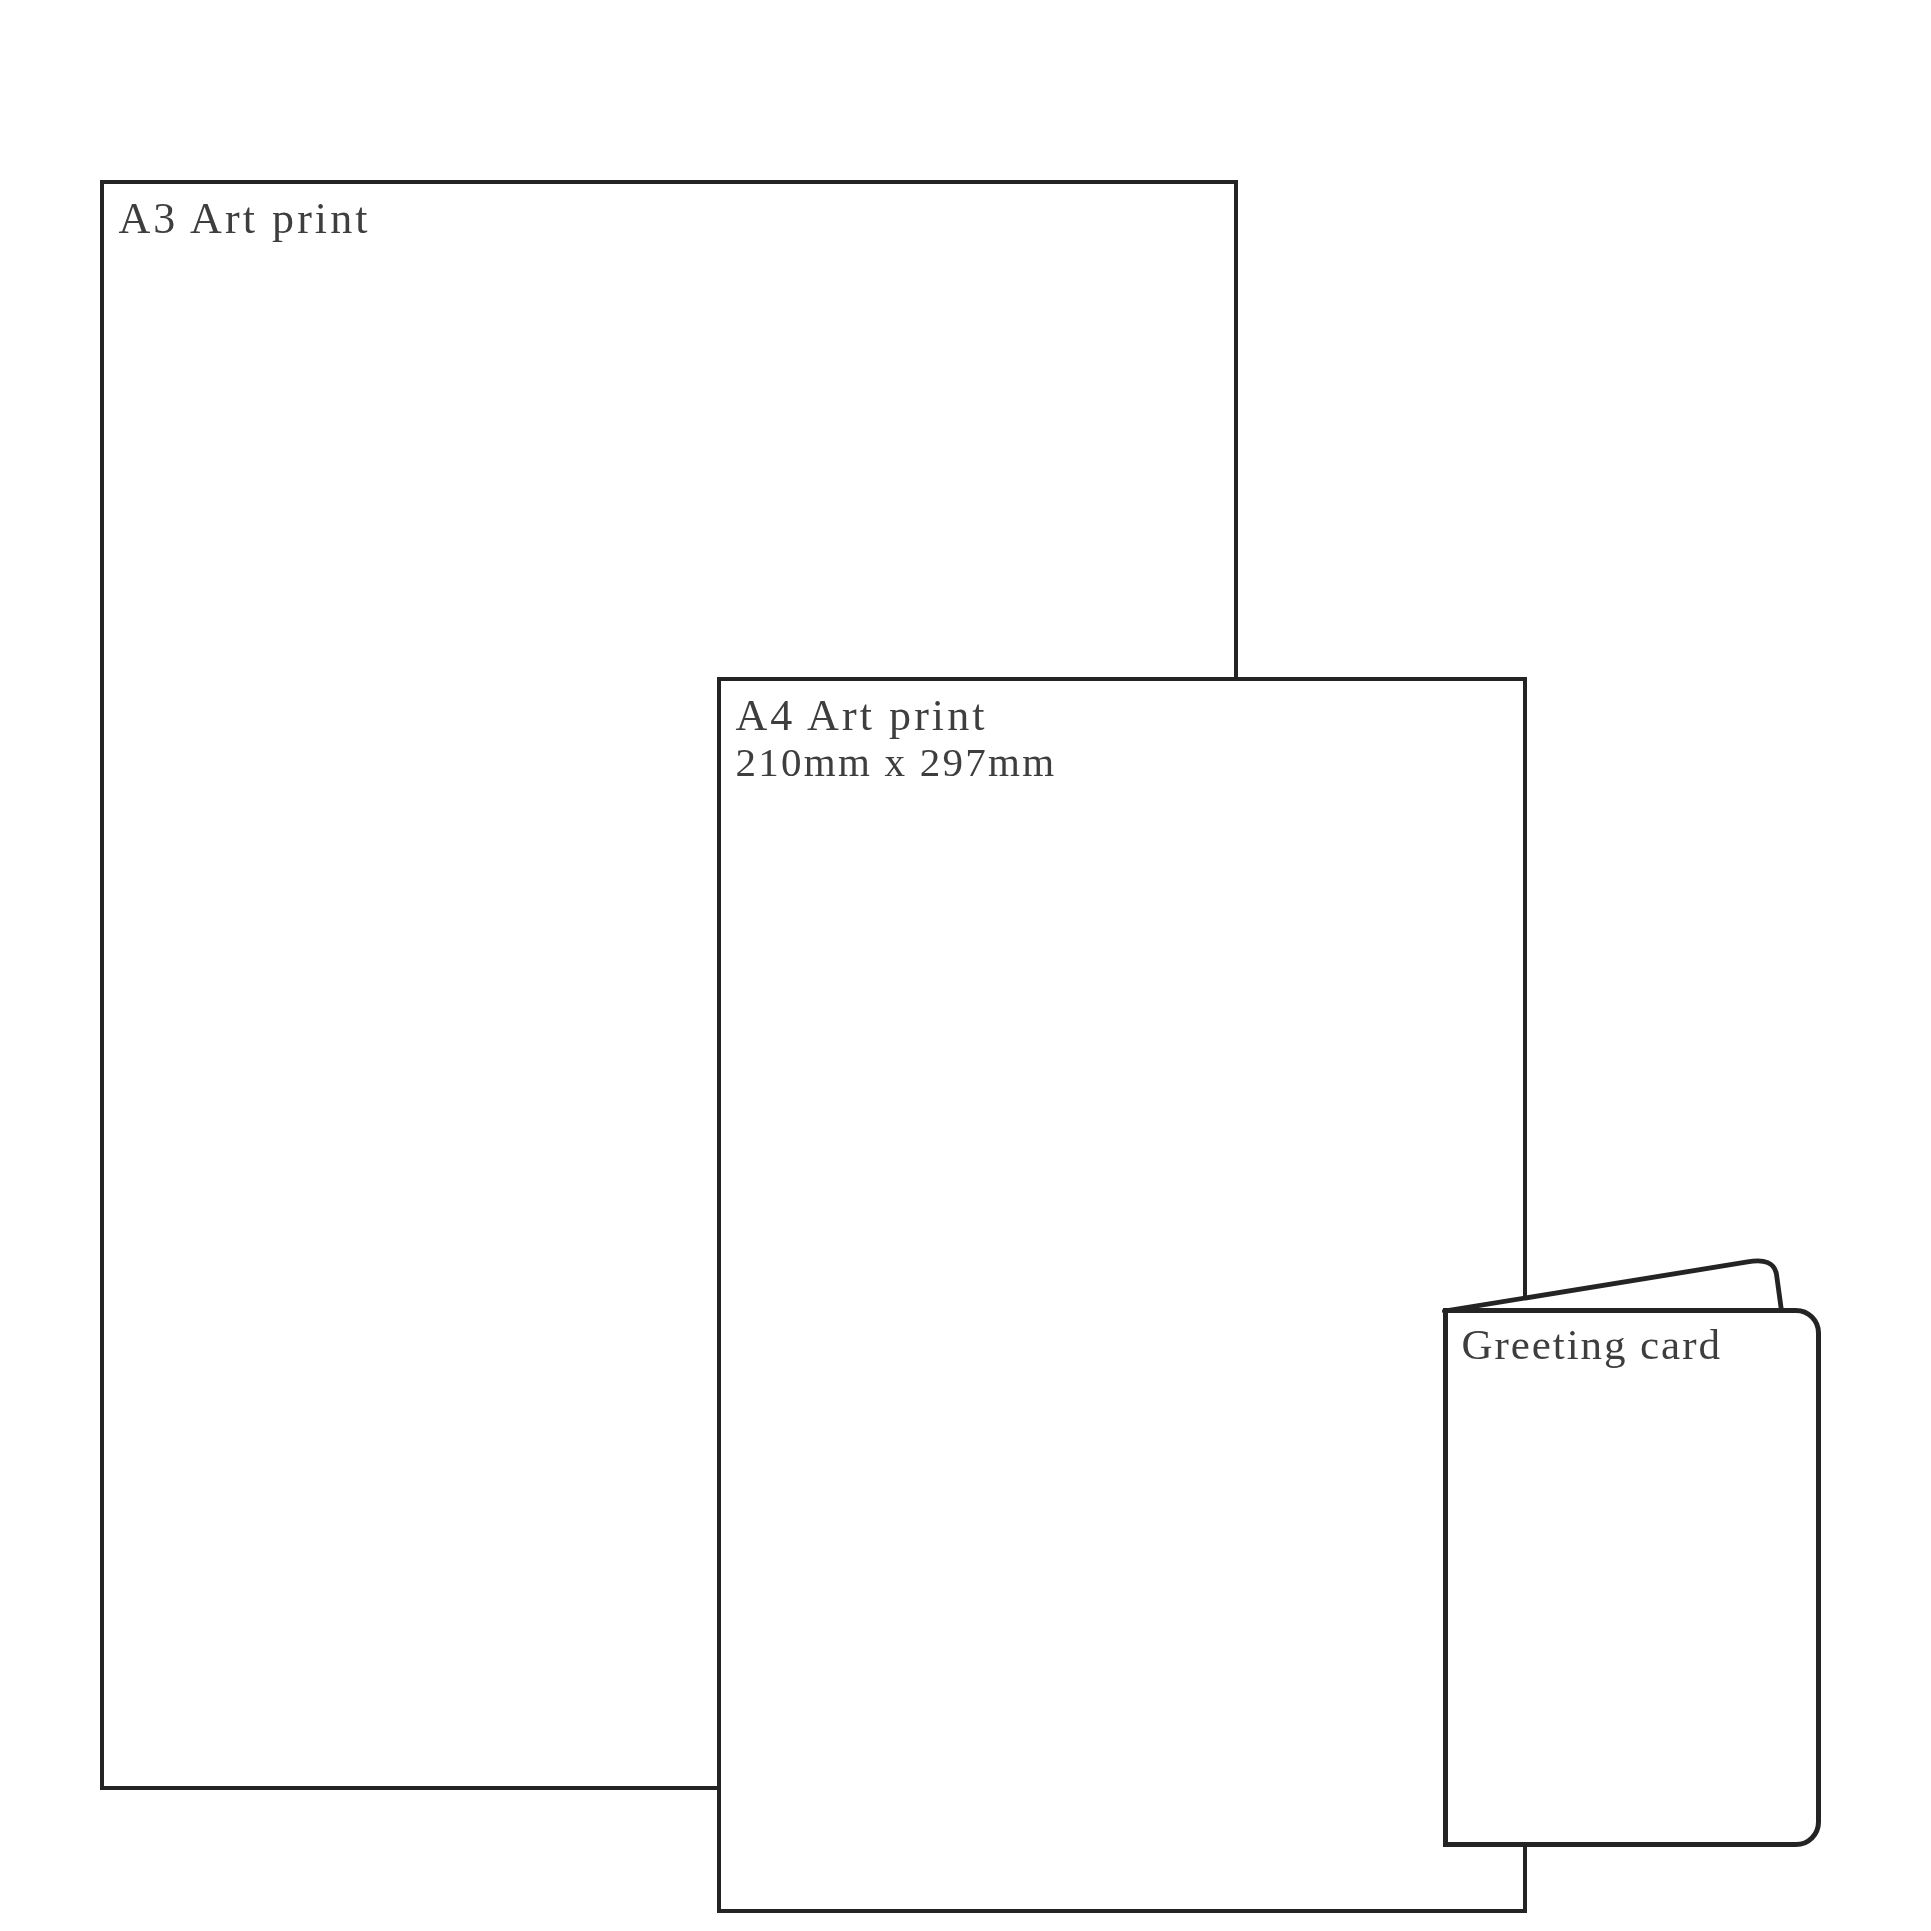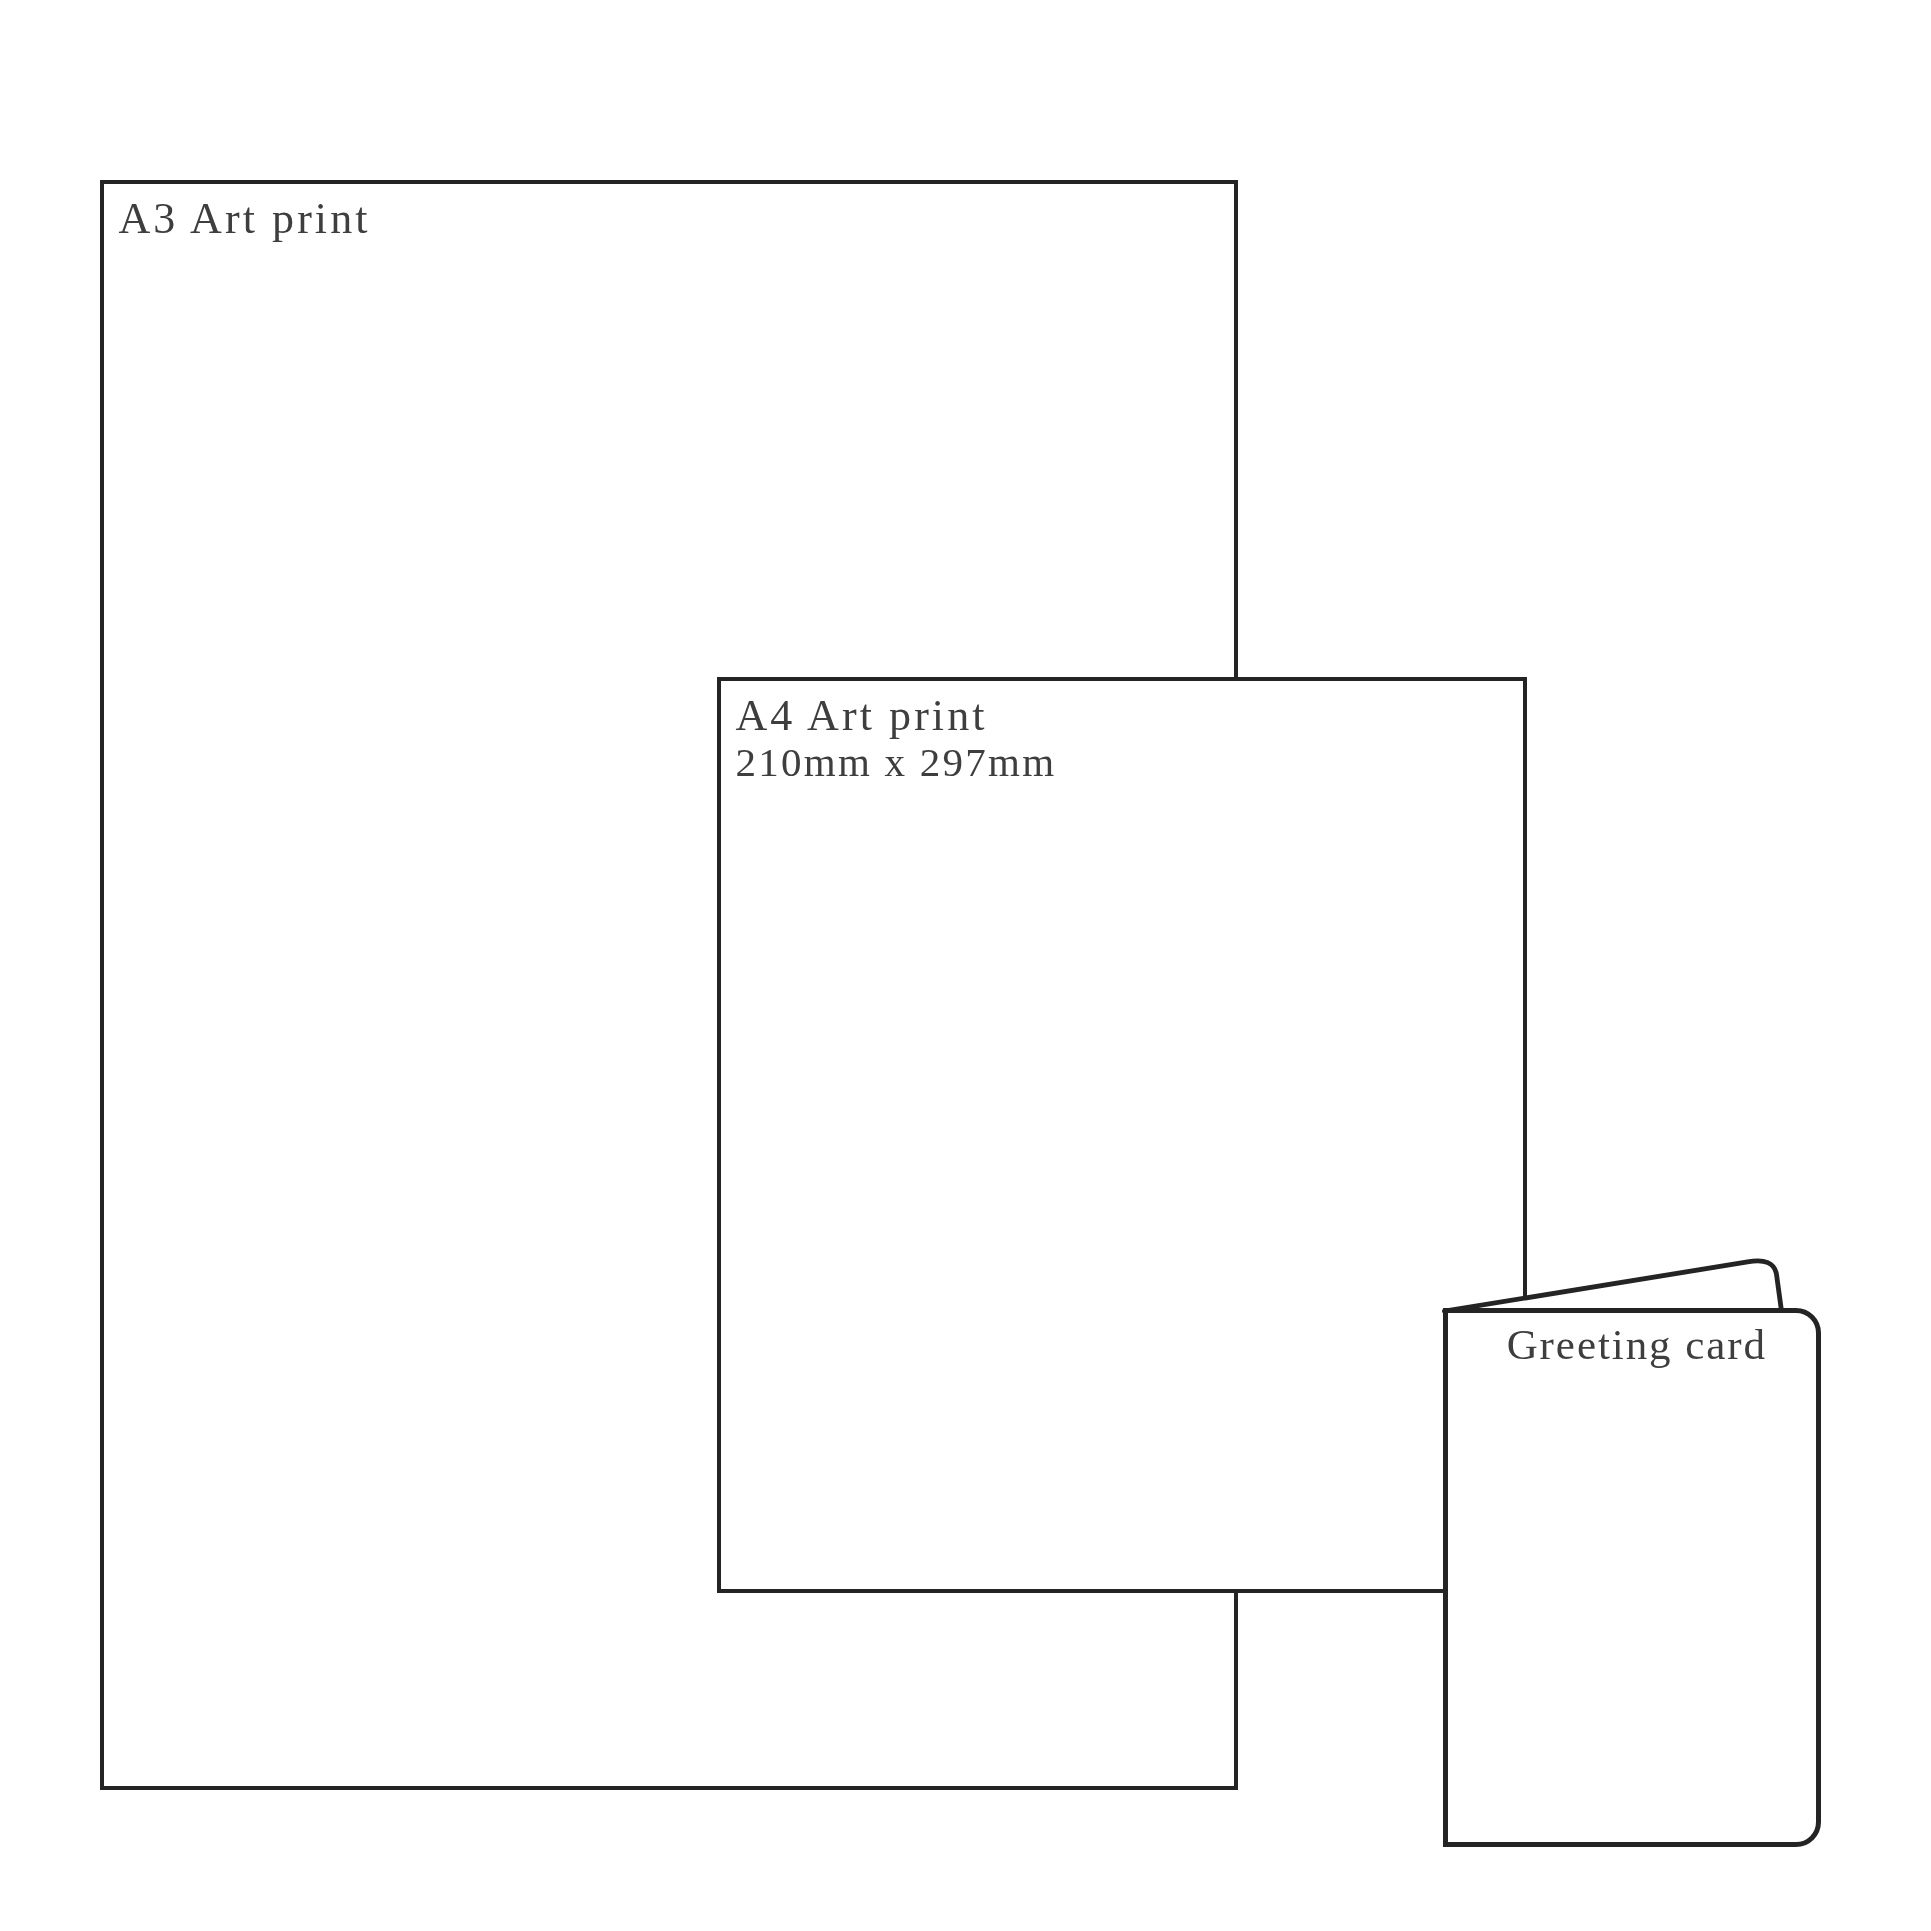--- a/index.html
+++ b/index.html
@@ -22,21 +22,21 @@
     background:var(--bg);
     border:4.8px solid var(--stroke);
   }
   .sheet-a3{
     left:100px; top:180px;
     width:1138px; height:1610px;
     z-index:1;
   }
   .sheet-a4{
     left:717px; top:677px;
-    width:810px; height:916px;
+    width:810px; height:1236px;
     z-index:2;
   }
   .card-back-svg{
     position:absolute;
     left:0; top:0;
     width:1931px; height:1931px;
     z-index:3;
     pointer-events:none;
   }
   .sheet-card{
@@ -58,21 +58,20 @@
     white-space:nowrap;
   }
   .label .dims{
     font-size:41px;
     line-height:1.12;
     letter-spacing:0.055em;
     white-space:nowrap;
   }
   .sheet-card .label{
     padding:7.7px 3.9px 0 13.5px;
-    text-align:center;
   }
   .sheet-card .label .title{
     font-size:43px;
     letter-spacing:0.045em;
   }
   .sheet-card .label .dims{
     font-size:40px;
     letter-spacing:0.04em;
   }
 </style>

